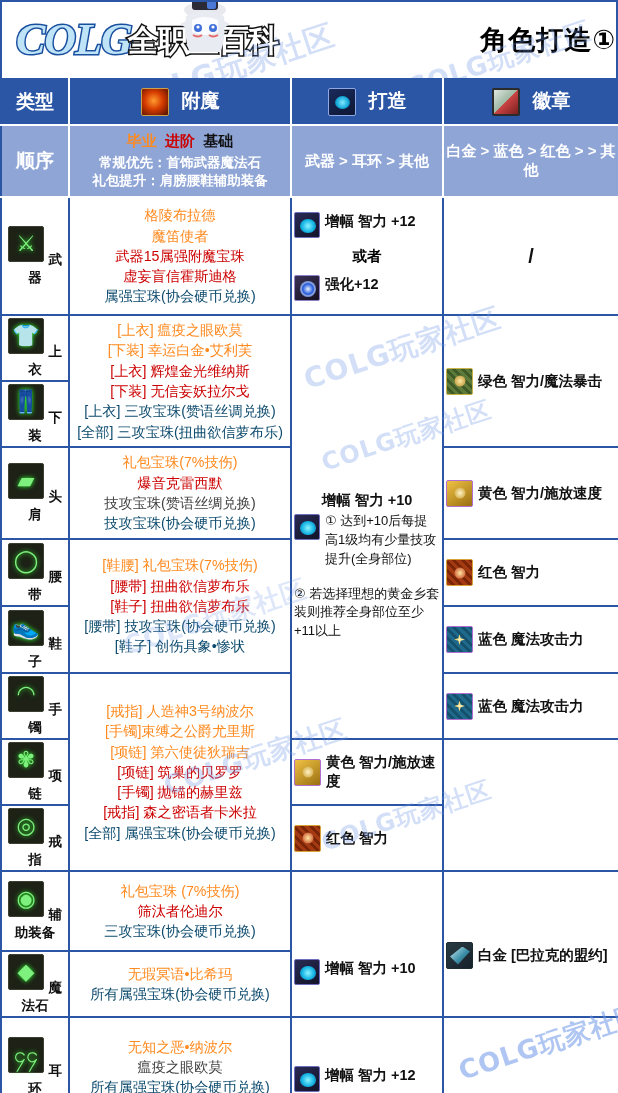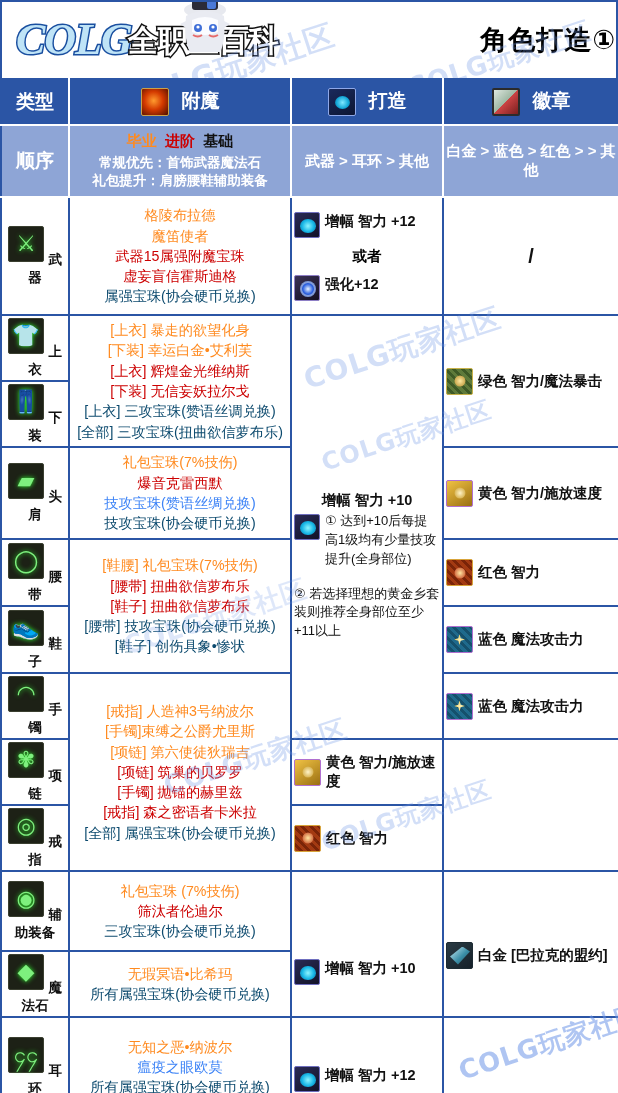--- a/index.html
+++ b/index.html
@@ -146,21 +146,21 @@
     margin:0 auto 2px;
     border-radius:3px;
     display:block;
   }
   .slot-name{ font-size:13.5px; font-weight:bold; color:#111; line-height:1.1;}
 
   td.ench-cell{ text-align:center; padding:5px 3px; background:#fff;}
   .ench-line{ font-size:14.2px; font-weight:normal; line-height:1.43; white-space:nowrap;}
   .or{ color:#ff8a1f; }
   .rd{ color:#cc0000; }
-  .pk{ color:#3b82f6; }
+  .pk{ color:#404040; }
   .bk{ color:#0c4a6e; }
 
   td.forge-cell{ background:#fff; padding:5px 4px; }
   .forge-row{ display:flex; gap:5px; justify-content:flex-start;}
   .forge-row.center{ justify-content:center; }
   .forge-txt{ font-size:14.5px; font-weight:bold; color:#111; }
   .forge-note{ font-size:13px; color:#111; line-height:1.45; text-align:left; }
   .forge-mid{ text-align:center; font-size:14.5px; font-weight:bold; padding:9px 0;}
 
   td.badge-cell{ background:#fff; padding:5px 4px;}
@@ -332,21 +332,21 @@
   </tr>
 
   <tr>
     <td class="type-cell" style="height:56px">
       <span class="ic ic-eq slot-icon">
         <span class="eq-glyph">👕</span>
       </span>
       <span class="slot-name">上衣</span>
     </td>
     <td class="ench-cell" rowspan="2">
-      <div class="ench-line or">[上衣] 暴走的欲望化身</div>
+      <div class="ench-line or">[上衣] 瘟疫之眼欧莫</div>
       <div class="ench-line or">[下装] 幸运白金•艾利芙</div>
       <div class="ench-line rd">[上衣] 辉煌金光维纳斯</div>
       <div class="ench-line rd">[下装] 无信妄妖拉尔戈</div>
       <div class="ench-line bk">[上衣] 三攻宝珠(赞语丝调兑换)</div>
       <div class="ench-line bk">[全部] 三攻宝珠(扭曲欲信萝布乐)</div>
     </td>
     <td class="forge-cell" rowspan="6">
       <div style="margin-top:78px">
         <div class="forge-row center" style="margin-bottom:2px;">
           <span class="forge-txt">增幅 智力 +10</span>

